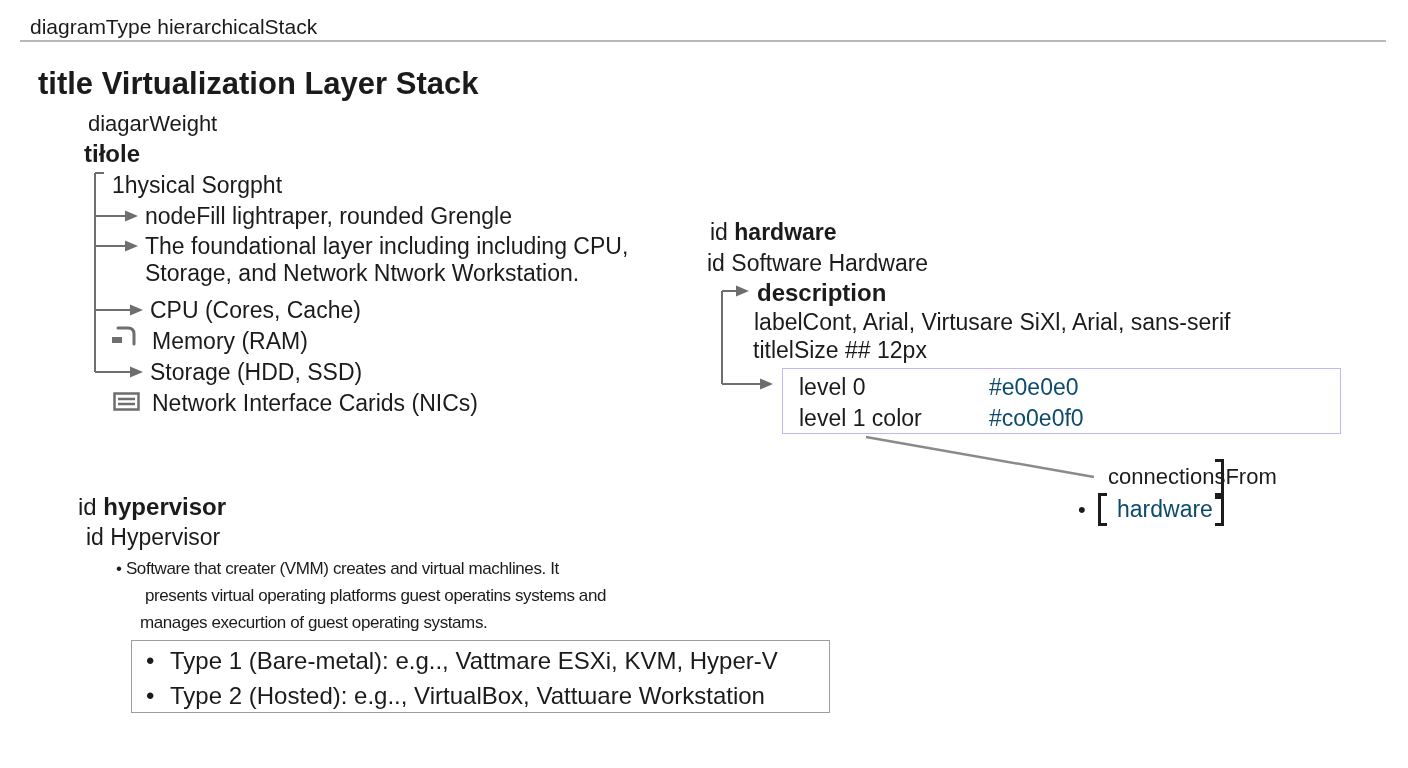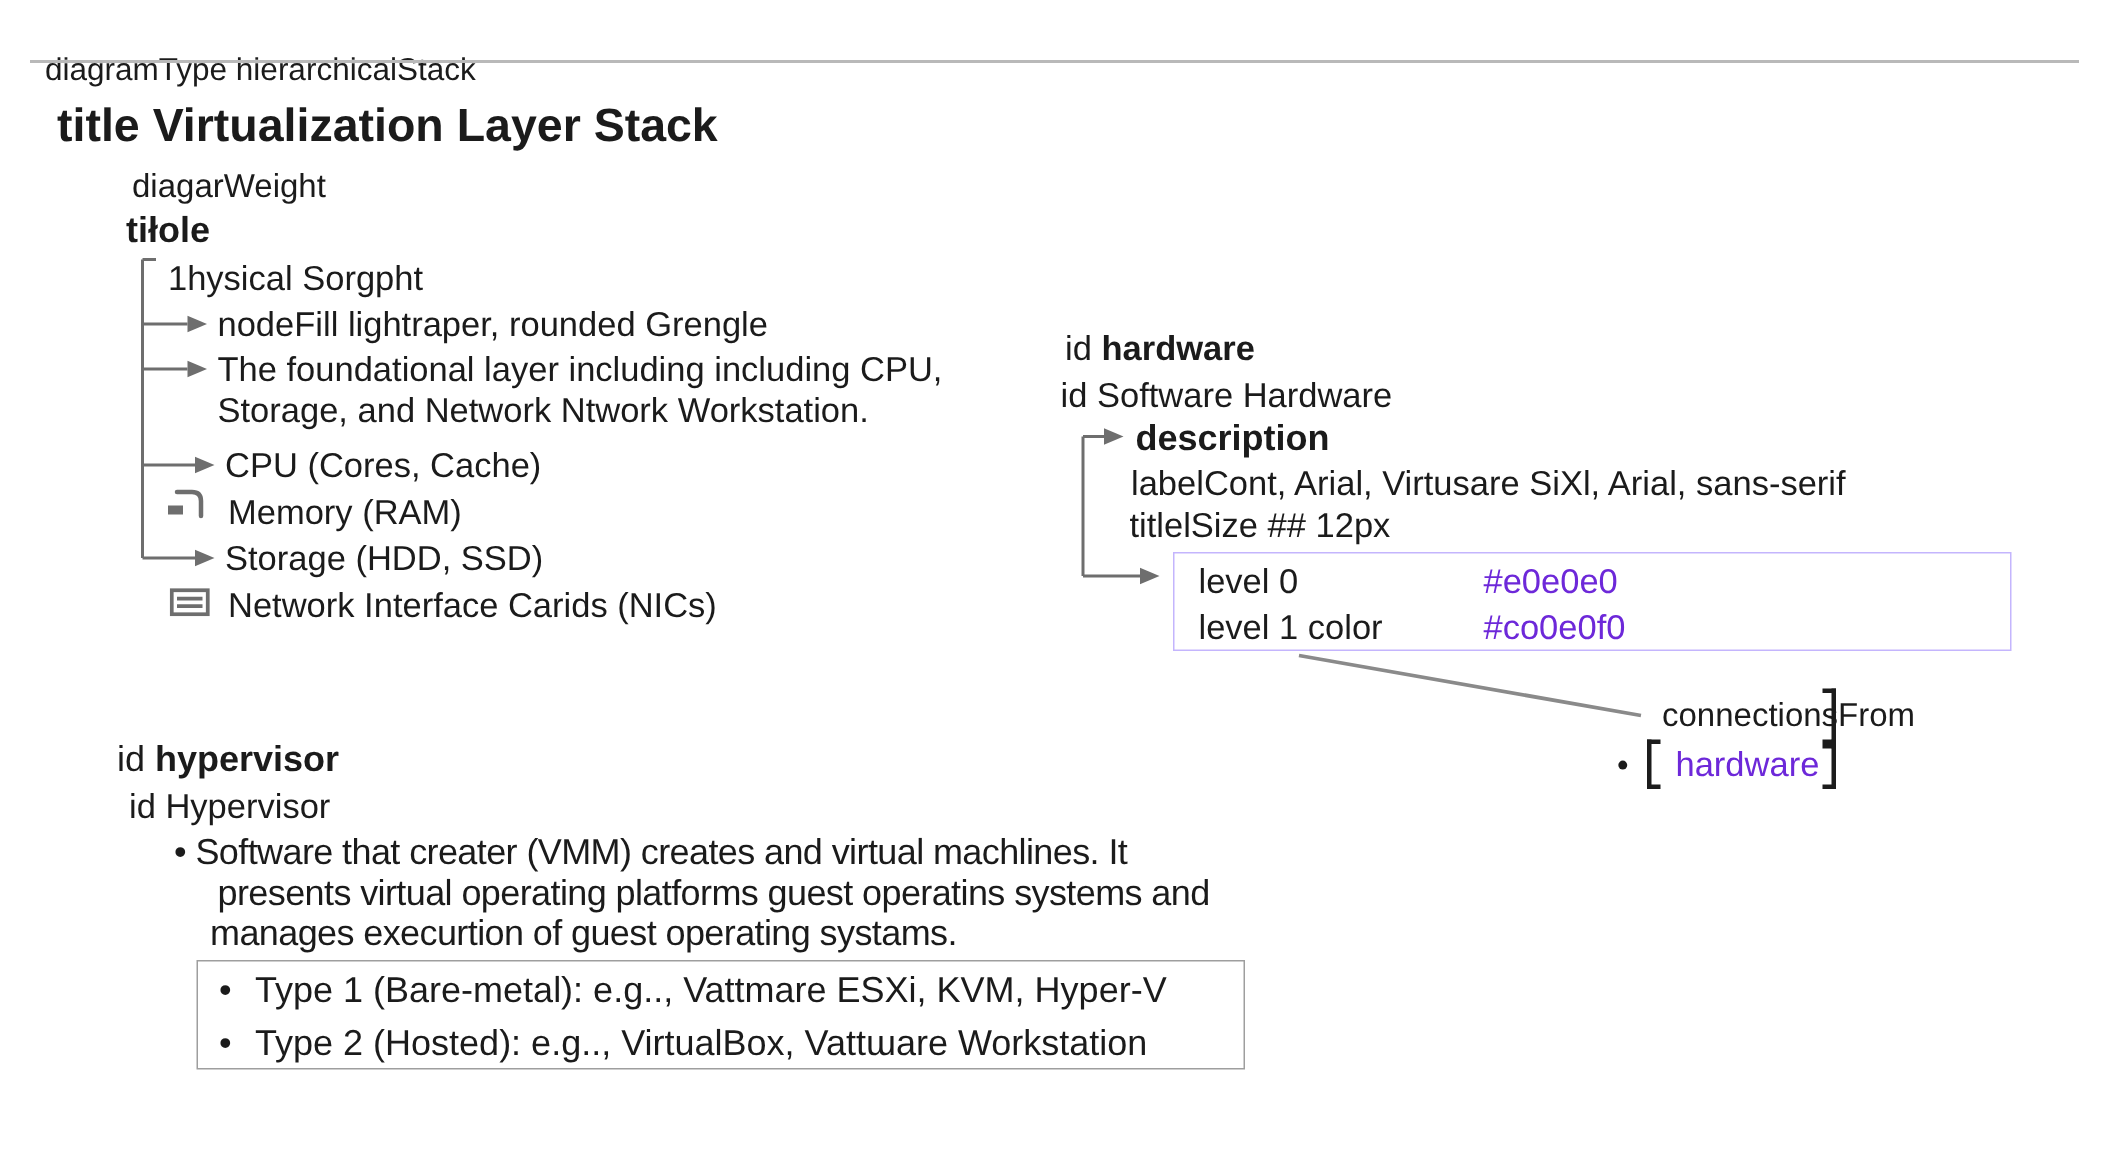--- a/index.html
+++ b/index.html
@@ -1,37 +1,37 @@
 <!DOCTYPE html>
 <html><head>
 <meta charset="utf-8">
 <style>
   html,body{margin:0;padding:0;background:#ffffff;}
   #page{
     position:relative;width:1408px;height:768px;background:#ffffff;overflow:hidden;
     font-family:"Liberation Sans","DejaVu Sans",sans-serif;color:#1b1b1b;
   }
   .abs{position:absolute;white-space:nowrap;}
-  .t21{font-size:21px;margin-top:20px;}
+  .t21{font-size:21px;}
   .t22{font-size:22px;}
   .t23{font-size:23px;}
   .t24{font-size:24px;}
   .bold{font-weight:bold;}
-  .teal{color:#6d28d9;}
+  .teal{color:#0c4a6e;}
   .rule{position:absolute;height:0;border-top:2px solid #b9b9b9;}
   .framebox{position:absolute;border:1px solid #c4b5fd;background:#ffffff;box-sizing:border-box;}
   .levelrow{display:flex;align-items:center;font-size:23px;height:31px;padding-left:16px;}
   .levelrow .lbl{width:190px;}
   .typerow{display:flex;align-items:flex-start;font-size:24px;height:35px;padding-left:14px;}
   .typerow .blt{width:24px;}
   svg.layer{position:absolute;left:0;top:0;pointer-events:none;}
   .bracket{position:absolute;width:9px;box-sizing:border-box;}
   .bracket.right{border-top:3px solid #1c1c1c;border-right:3px solid #1c1c1c;border-bottom:3px solid #1c1c1c;}
   .bracket.left{border-top:3px solid #1c1c1c;border-left:3px solid #1c1c1c;border-bottom:3px solid #1c1c1c;}
-  .para{position:absolute;font-size:24px;letter-spacing:-0.4px;line-height:27px;white-space:nowrap;}
+  .para{position:absolute;font-size:17px;letter-spacing:-0.4px;line-height:27px;white-space:nowrap;}
 </style>
 </head>
 <body>
 
 <div id="page">
 
   <svg class="layer" width="1408" height="768" viewBox="0 0 1408 768">
     <g stroke="#6e6e6e" stroke-width="2" fill="none">
       <path d="M95,173 H104"></path>
       <path d="M95,173 V372"></path>

